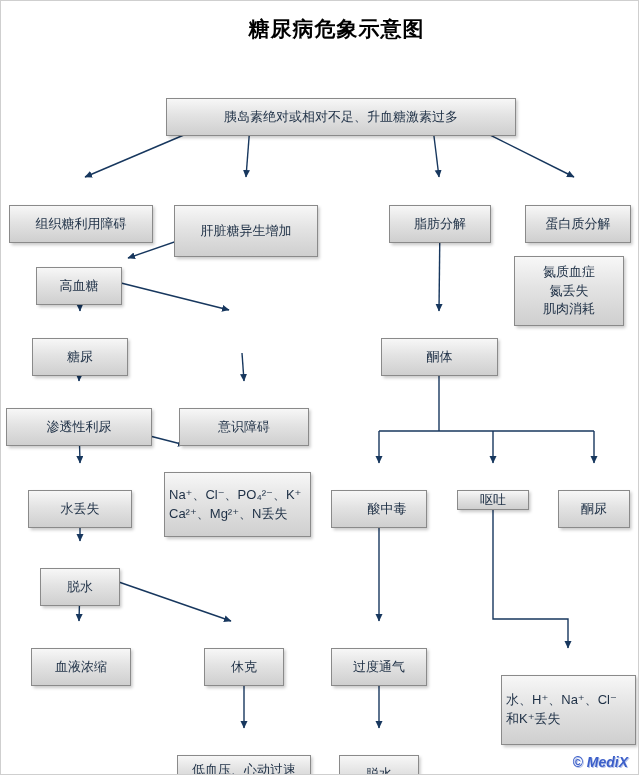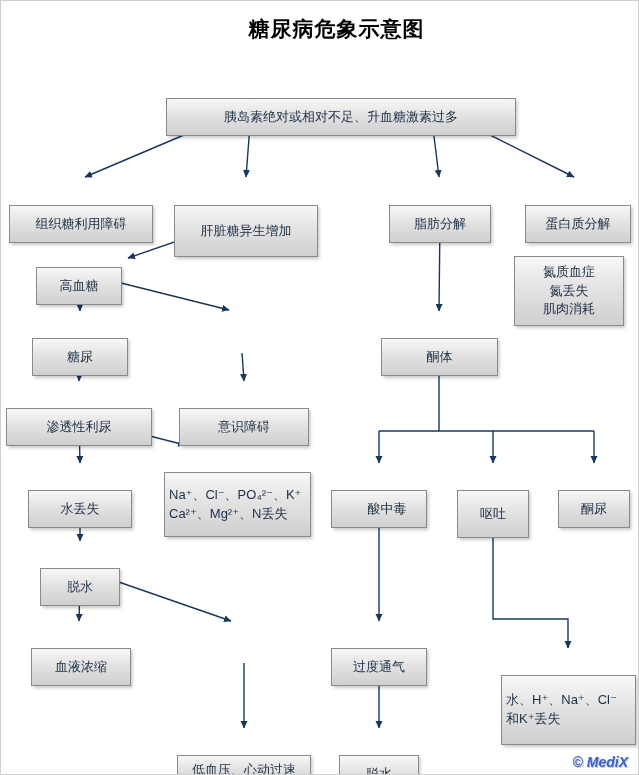--- a/index.html
+++ b/index.html
@@ -136,28 +136,29 @@
 
   <div class="node" style="left:27px; top:465px; width:104px; height:38px;">水丢失</div>
 
   <div class="node multi left-align" style="left:163px; top:447px; width:147px; height:65px;">
     <span>Na⁺、Cl⁻、PO₄²⁻、K⁺</span>
     <span>Ca²⁺、Mg²⁺、N丢失</span>
   </div>
 
   <div class="node" style="left:330px; top:465px; width:96px; height:38px;padding-left:20px;">酸中毒</div>
 
-  <div class="node" style="left:456px; top:465px; width:72px; height:48px;">呕吐</div>
+  <div class="node" style="left:456px; top:465px; width:72px; height:20px;">呕吐</div>
 
   <div class="node" style="left:557px; top:465px; width:72px; height:38px;">酮尿</div>
 
   <div class="node" style="left:39px; top:543px; width:80px; height:38px;">脱水</div>
 
   <div class="node" style="left:30px; top:623px; width:100px; height:38px;">血液浓缩</div>
 
+  <div class="node" style="left:203px; top:623px; width:80px; height:38px;">休克</div>
 
   <div class="node" style="left:330px; top:623px; width:96px; height:38px;">过度通气</div>
 
   <div class="node multi left-align" style="left:500px; top:650px; width:135px; height:70px;">
     <span>水、H⁺、Na⁺、Cl⁻</span>
     <span>和K⁺丢失</span>
   </div>
 
   <div class="node" style="left:176px; top:730px; width:134px; height:30px;">低血压、心动过速</div>
 

